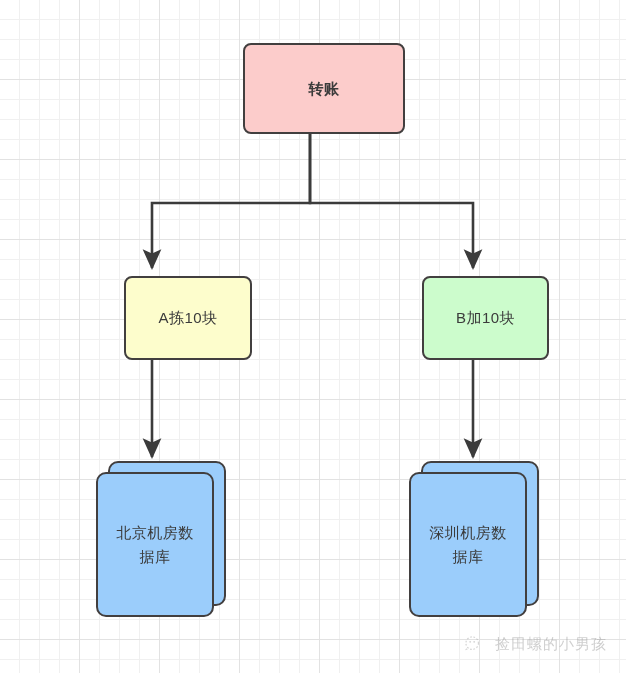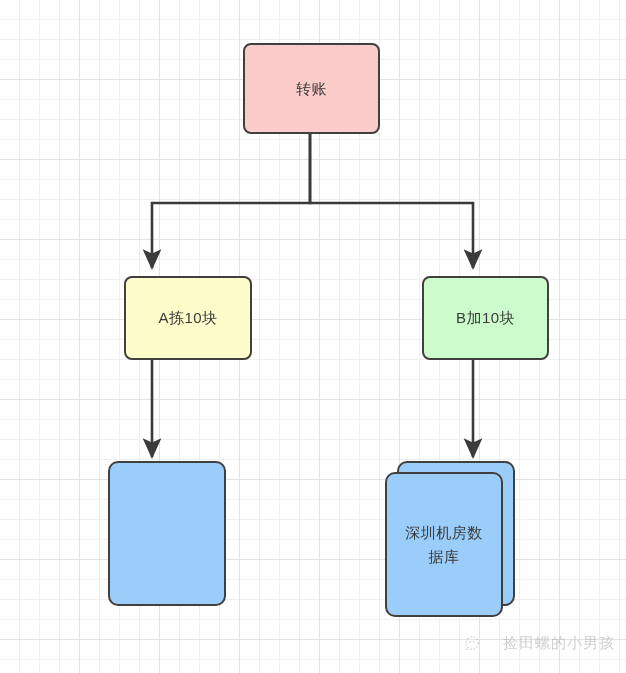--- a/index.html
+++ b/index.html
@@ -55,23 +55,24 @@
     text-align: center;
     color: #3b3b3b;
     font-size: 15px;
     line-height: 22px;
     letter-spacing: 0.5px;
   }
 
   #node-transfer {
     left: 243px;
     top: 43px;
-    width: 137px;
+    width: 162px;
     height: 91px;
     background: #fccccb;
+    font-weight: bold;
   }
 
   #node-debit {
     left: 88px;
     top: 276px;
     width: 128px;
     height: 84px;
     background: #fdfdcc;
     margin-left: 36px;
   }
@@ -113,30 +114,30 @@
   .db-label {
     width: 90px;
     text-align: center;
     color: #3b3b3b;
     font-size: 15px;
     line-height: 24px;
     letter-spacing: 0.5px;
   }
 
   #db-beijing { left: 96px; top: 461px; }
-  #db-shenzhen { left: 385px; top: 461px; }
+  #db-shenzhen { left: 409px; top: 461px; }
 
   
   #watermark {
     position: absolute;
     left: 463px;
     top: 634px;
     display: flex;
-    align-items: flex-start;
-    gap: 20px;
+    align-items: center;
+    gap: 12px;
     opacity: 0.42;
   }
   #watermark .wm-logo {
     width: 20px;
     height: 20px;
     flex: 0 0 auto;
   }
   #watermark .wm-text {
     font-size: 15px;
     color: #8d8d8d;
@@ -166,20 +167,23 @@
   </svg>
 
   <div class="node" id="node-transfer">转账</div>
 
   <div class="node" id="node-debit">A拣10块</div>
 
   <div class="node" id="node-credit">B加10块</div>
 
   <div class="db-stack" id="db-beijing">
     <div class="db-card back"></div>
+    <div class="db-card front">
+      <span class="db-label">北京机房数据库</span>
+    </div>
   </div>
 
   <div class="db-stack" id="db-shenzhen">
     <div class="db-card back"></div>
     <div class="db-card front">
       <span class="db-label">深圳机房数据库</span>
     </div>
   </div>
 
   <div id="watermark">

